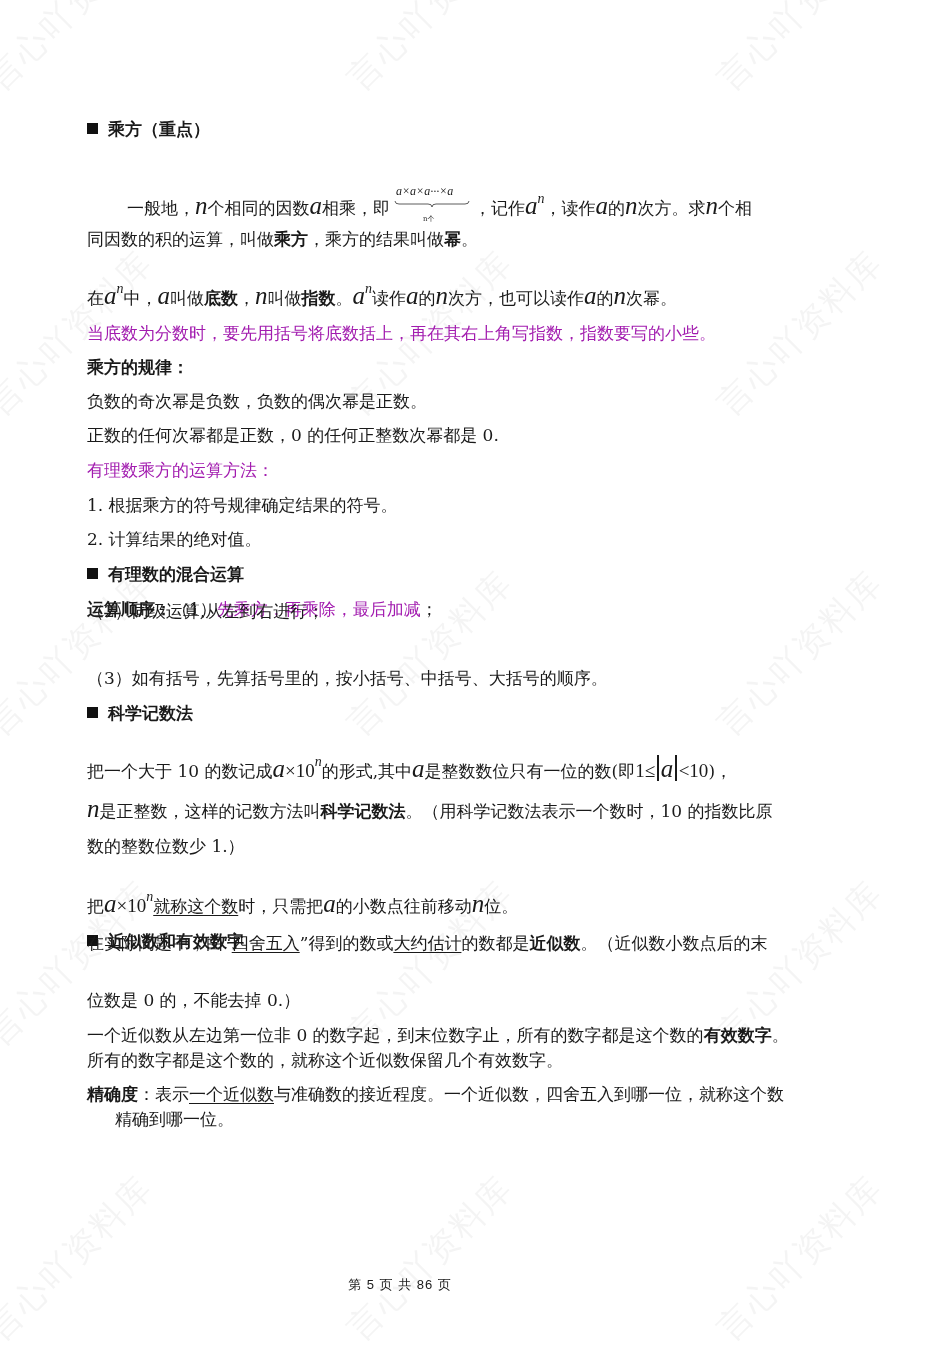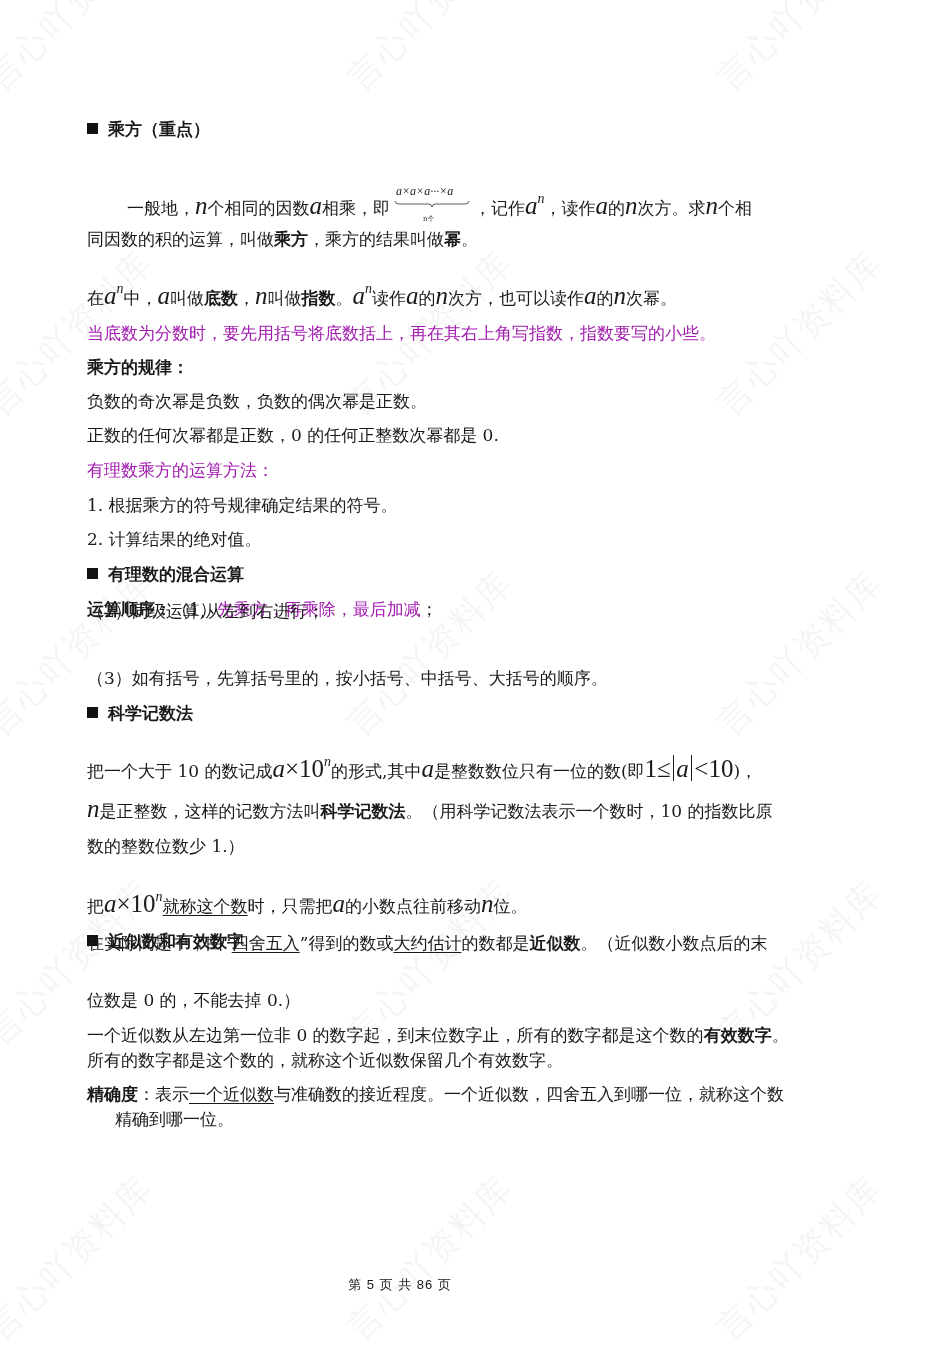--- a/index.html
+++ b/index.html
@@ -10,21 +10,21 @@
   .wm { position: absolute; font-family: "DejaVu Sans", sans-serif; font-size: 34px; color: rgba(0,0,0,0.045);
         transform: rotate(-45deg); transform-origin: left bottom; white-space: nowrap; letter-spacing: 2px; }
   .content { position: absolute; left: 0; top: 0; width: 952px; z-index: 1; }
   .line { position: absolute; left: 87px; font-size: 17px; line-height: 22px; white-space: nowrap; }
   .h { font-family: "DejaVu Sans", sans-serif; font-weight: bold; font-size: 17px; }
   .h .sq { display: inline-block; width: 11px; height: 11px; background: #111; margin-right: 10px; vertical-align: 1px; }
   .b { font-family: "DejaVu Sans", sans-serif; font-weight: bold; }
   .red { color: #a21caf; }
   .u { text-decoration: underline; text-underline-offset: 3px; }
   .m { font-family: "Liberation Serif", serif; font-style: italic; font-size: 25px; }
-  .mn { font-family: "Liberation Serif", serif; font-size: 25px; }
+  .mn { font-family: "Liberation Serif", serif; font-size: 19px; }
   .sup { font-family: "Liberation Serif", serif; font-style: italic; font-size: 14px; vertical-align: 11px; }
   .brace { display: inline-block; position: relative; width: 76px; height: 22px; vertical-align: -2px; margin: 0 4px; }
   .brace .top { position: absolute; left: 2px; top: -14px; font-family: "Liberation Serif", serif; font-style: italic; font-size: 12px; white-space: nowrap; }
   .brace .curve { position: absolute; left: 0; top: 6px; width: 76px; height: 8px; }
   .brace .bot { position: absolute; left: 29px; top: 14px; font-size: 7px; white-space: nowrap; }
   .absbar { display: inline-block; width: 1.5px; height: 26px; background: #1a1a1a; vertical-align: -4px; margin: 0 2px; }
   .footer { position: absolute; top: 1276px; left: 0; width: 800px; text-align: center; font-family: Liberation Sans, sans-serif; font-size: 13px; letter-spacing: 1px; }
   .indent2 { padding-left: 28px; }
 </style>
 </head>

